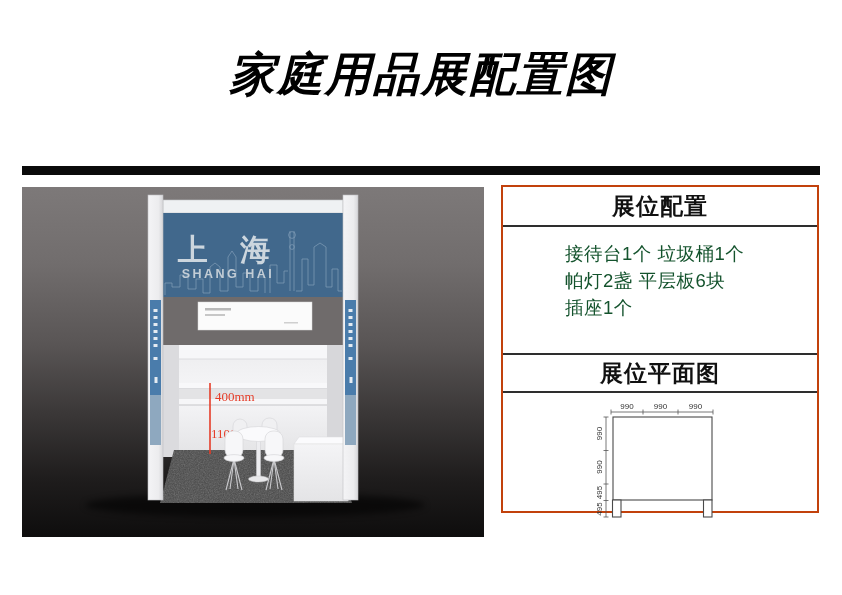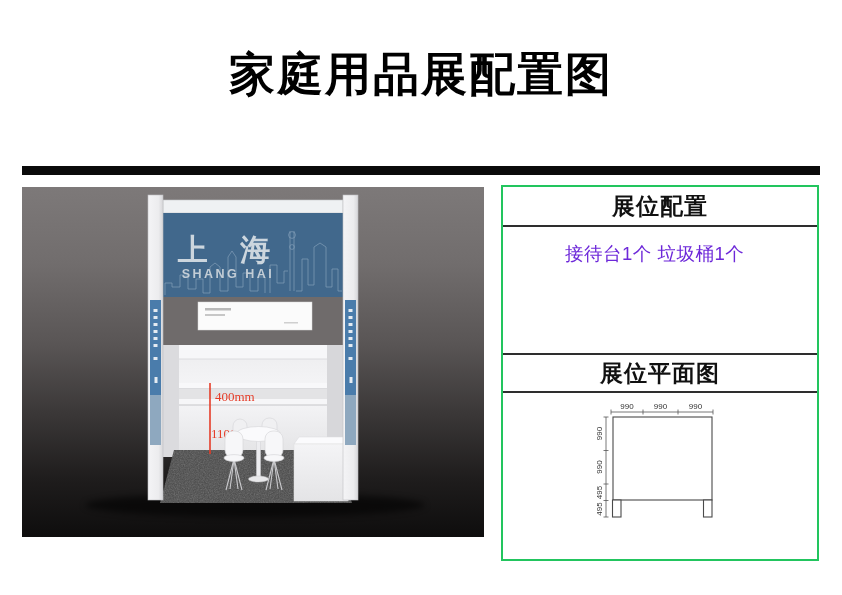--- a/index.html
+++ b/index.html
@@ -3,45 +3,45 @@
 <meta charset="utf-8">
 <style>
   html,body{margin:0;padding:0;}
   body{
     width:842px;height:595px;position:relative;overflow:hidden;
     background:#ffffff;
     font-family:"Liberation Sans", sans-serif;
   }
   .page-title{
     position:absolute;left:0;top:44px;width:842px;text-align:center;
-    font-size:46px;font-weight:900;letter-spacing:2px;color:#000;margin:0;
+    font-size:46px;font-weight:900;letter-spacing:2px;color:#000;margin:0;font-style:italic;
   }
   .title-bar{
     position:absolute;left:22px;top:166px;width:798px;height:9px;background:#0a0a0a;
   }
   .stage{
     position:absolute;left:22px;top:187px;width:462px;height:350px;
     background:linear-gradient(180deg,#7d7979 0%,#716d6d 22%,#595555 45%,#3a3737 65%,#1f1d1d 83%,#0e0d0d 100%);
   }
   .stage svg{position:absolute;left:0;top:0;}
   .info-panel{
-    position:absolute;left:501px;top:185px;width:318px;height:376px;
-    background:#ffffff;border:2px solid #22c55e;box-sizing:border-box;
+    position:absolute;left:501px;top:185px;width:318px;height:328px;
+    background:#ffffff;border:2px solid #c2410c;box-sizing:border-box;
     display:flex;flex-direction:column;
   }
   .panel-header{
     height:38px;border-bottom:2px solid #2e2e2e;display:flex;align-items:center;justify-content:center;
     font-size:23px;font-weight:600;color:#111;letter-spacing:1px;flex:0 0 auto;
   }
   .config-body{
     flex:0 0 128px;box-sizing:border-box;padding:13px 6px 0 62px;
     border-bottom:2px solid #2e2e2e;
   }
   .config-body .cfg-line{
-    font-size:18.5px;font-weight:500;color:#6d28d9;line-height:27px;letter-spacing:0.5px;
+    font-size:18.5px;font-weight:500;color:#14532d;line-height:27px;letter-spacing:0.5px;
   }
   .panel-header.second{height:36px;}
   .plan-body{flex:1 1 auto;position:relative;text-decoration:underline;}
   .plan-body svg{position:absolute;left:92px;top:6px;}
   .plan-dim{font-size:8px;fill:#333;font-family:"Liberation Sans",sans-serif;}
 </style>
 </head>
 <body>
 
 <h1 class="page-title">家庭用品展配置图</h1>
@@ -200,20 +200,22 @@
       </g>
     </g>
   </svg>
 </div>
 
 <div class="info-panel">
   <div class="panel-header">展位配置</div>
 
   <div class="config-body">
     <div class="cfg-line">接待台1个 垃圾桶1个</div>
+    <div class="cfg-line">帕灯2盏 平层板6块</div>
+    <div class="cfg-line">插座1个</div>
   </div>
 
   <div class="panel-header second">展位平面图</div>
 
   <div class="plan-body">
     <svg width="140" height="128" viewBox="0 0 140 128">
 
       <g fill="none" stroke="#4a4a4a" stroke-width="1.1">
         <rect x="18" y="18" width="99" height="83"></rect>
         <rect x="17.5" y="101" width="8.5" height="17" fill="#ffffff"></rect>

